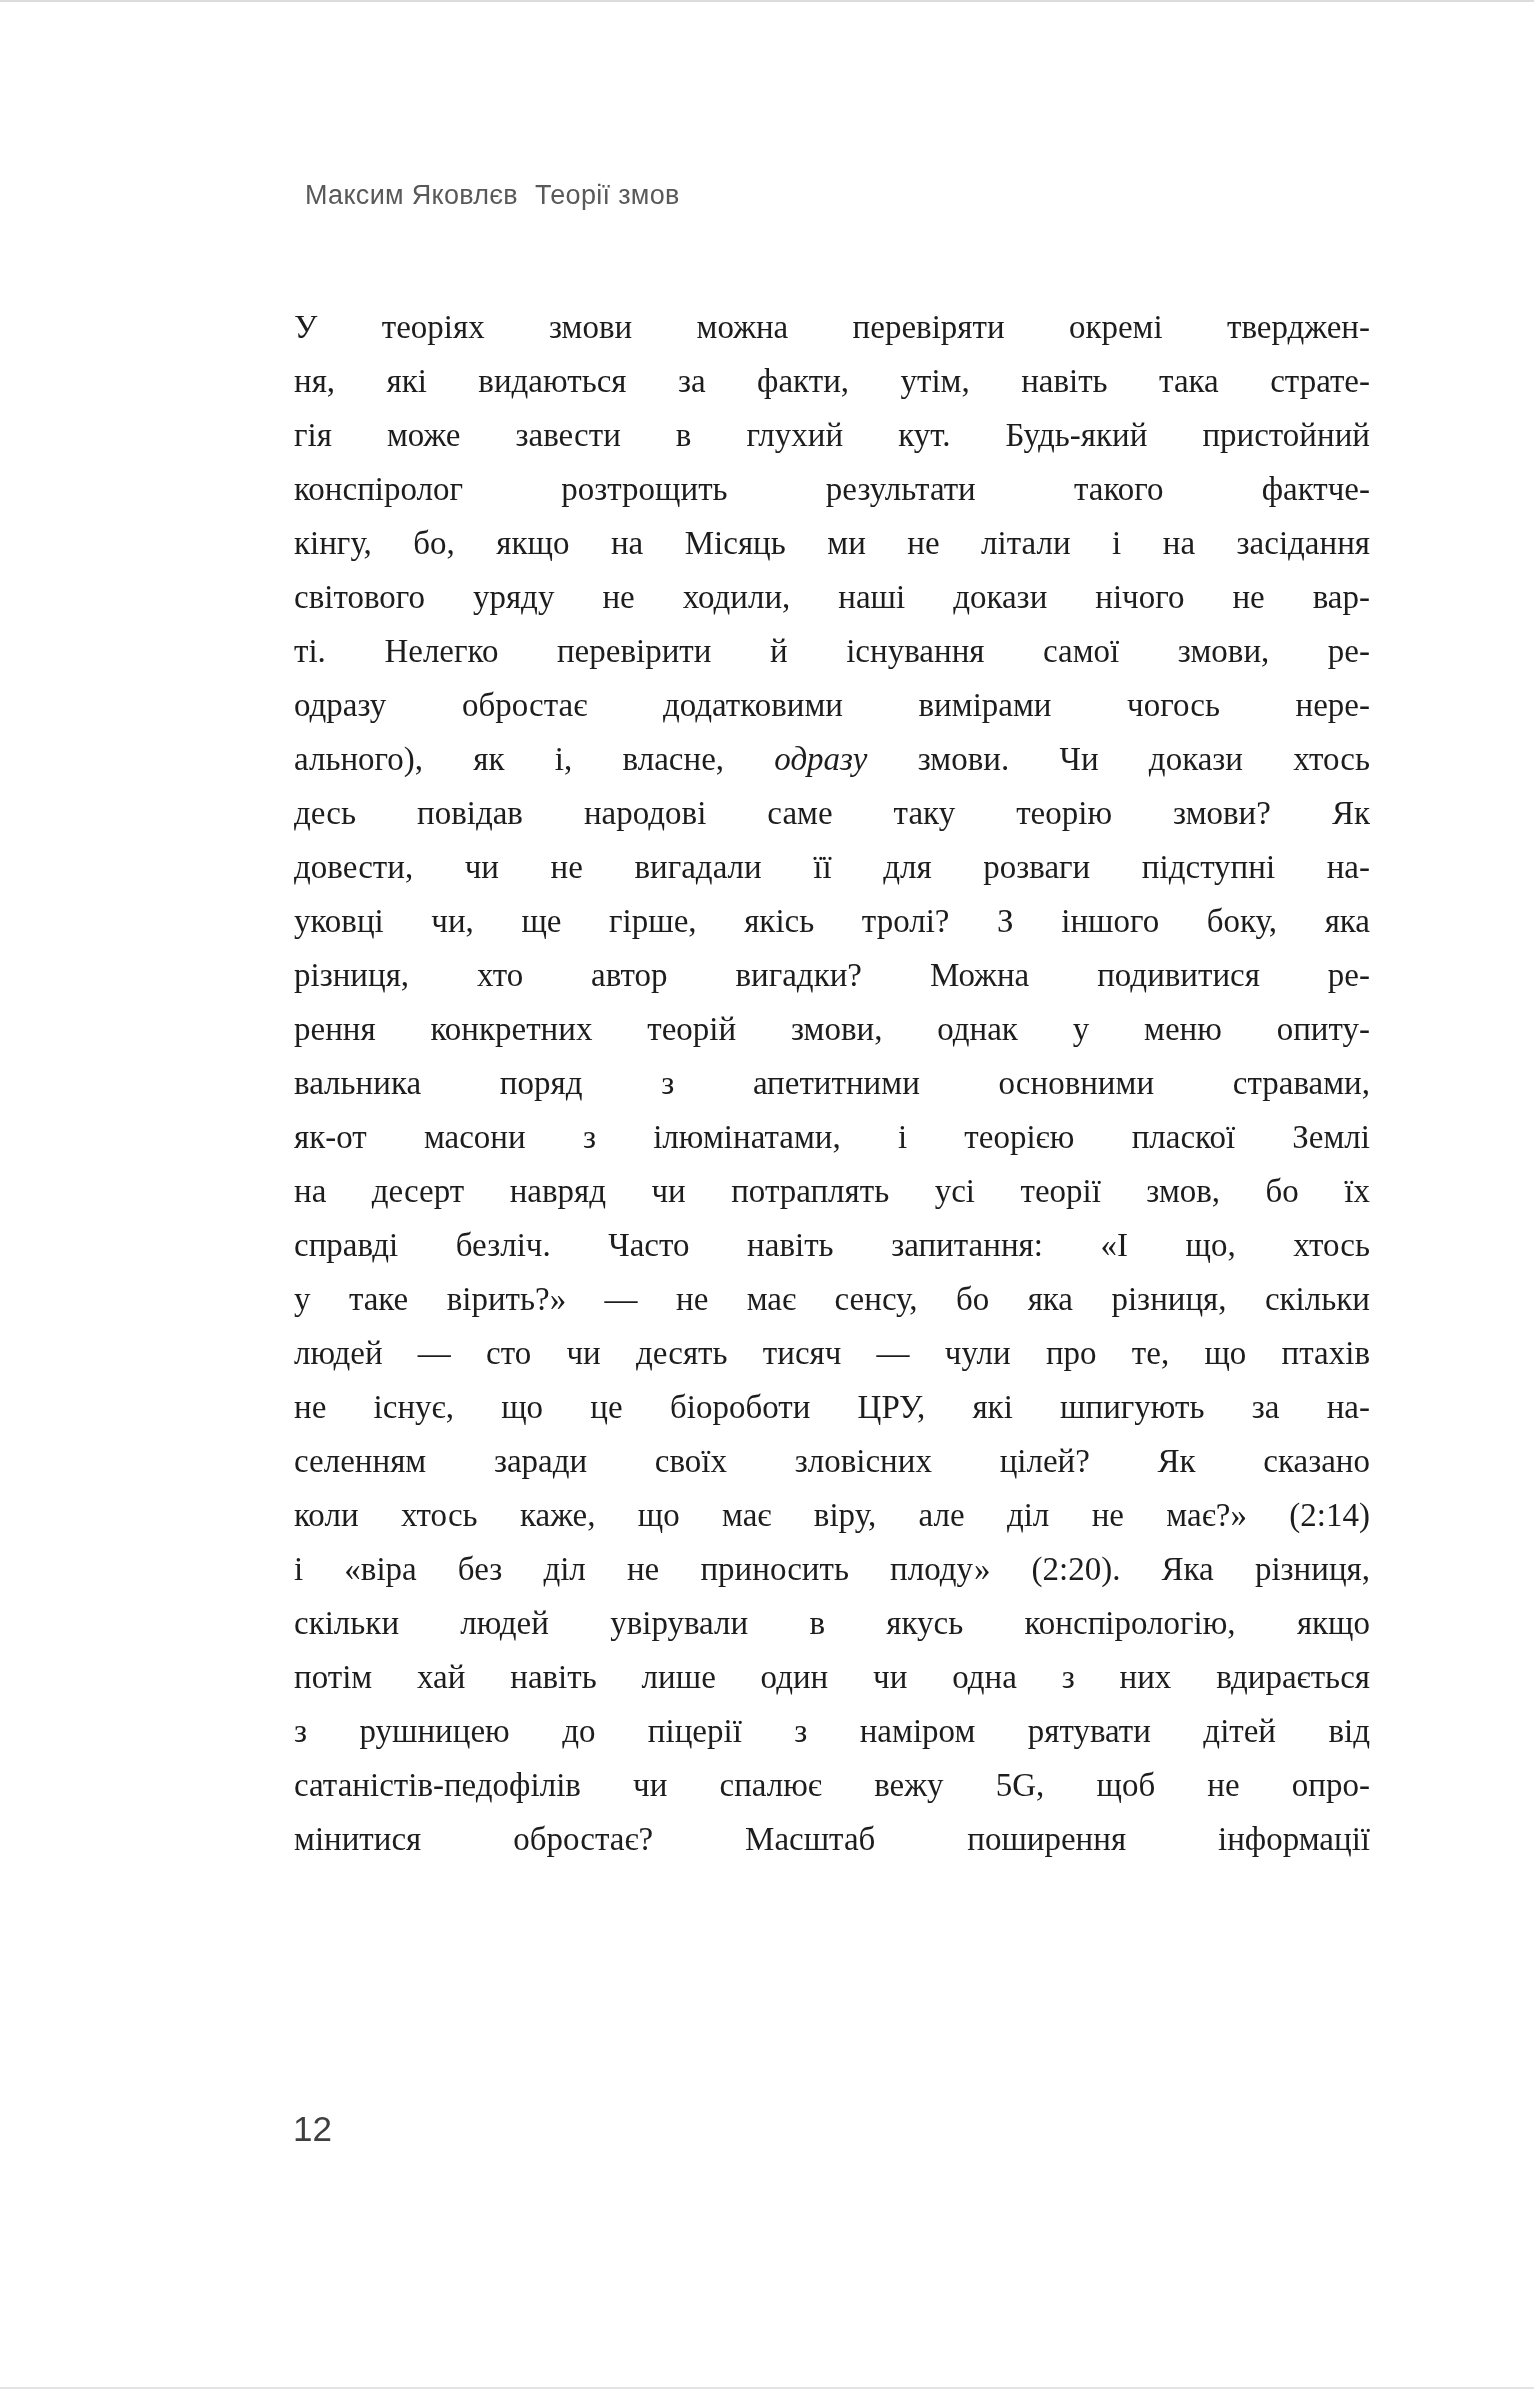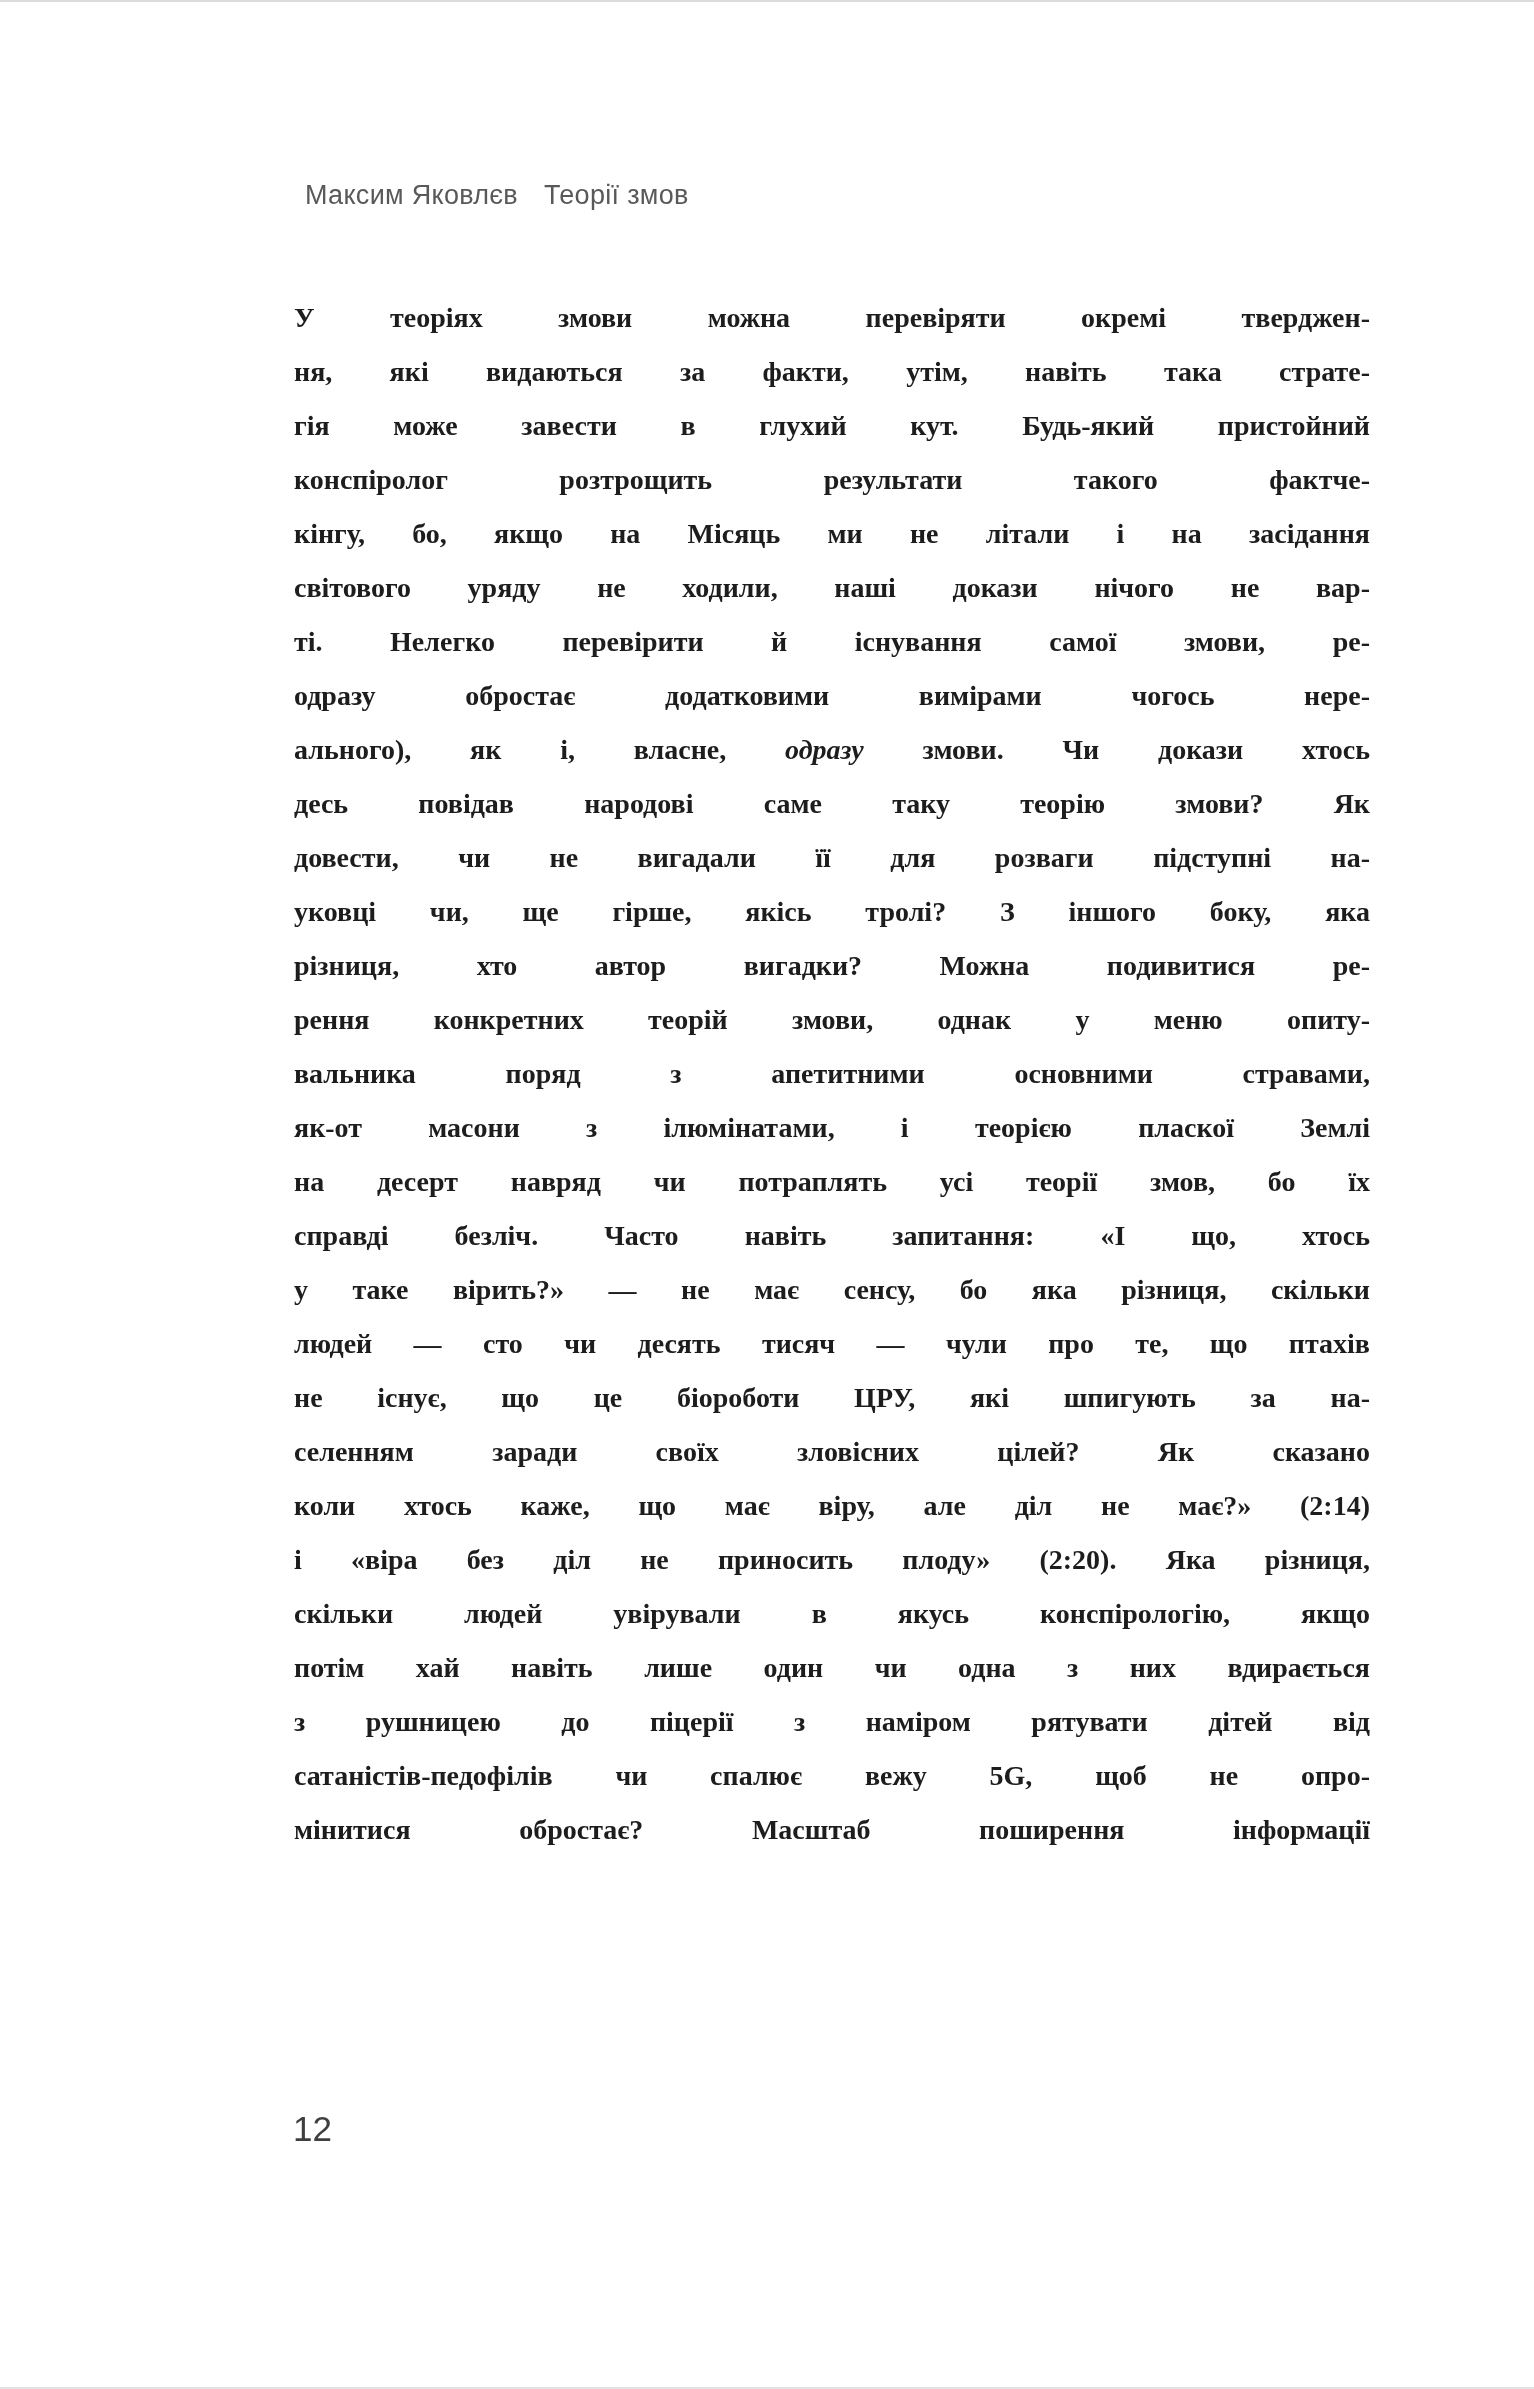--- a/index.html
+++ b/index.html
@@ -24,30 +24,30 @@
     left:305px;
     top:177px;
     font-family:"Liberation Sans", sans-serif;
     font-size:27px;
     line-height:32px;
     color:var(--header-text);
     letter-spacing:0.3px;
     white-space:nowrap;
   }
   .running-head .book-title{
-    margin-left:26px;
+    margin-left:17px;
   }
   .body-text{
     position:absolute;
     left:294px;
-    top:289px;
+    top:298px;
     width:1076px;
-    font-size:28px;
+    font-size:33px;
     color:var(--body-text);
-    font-weight:700;
+    font-weight:400;
   }
   .body-text .line{
     height:54px;
     line-height:54px;
     text-align:justify;
     text-align-last:justify;
     overflow:hidden;
   }
   .body-text .line em{
     font-style:italic;

